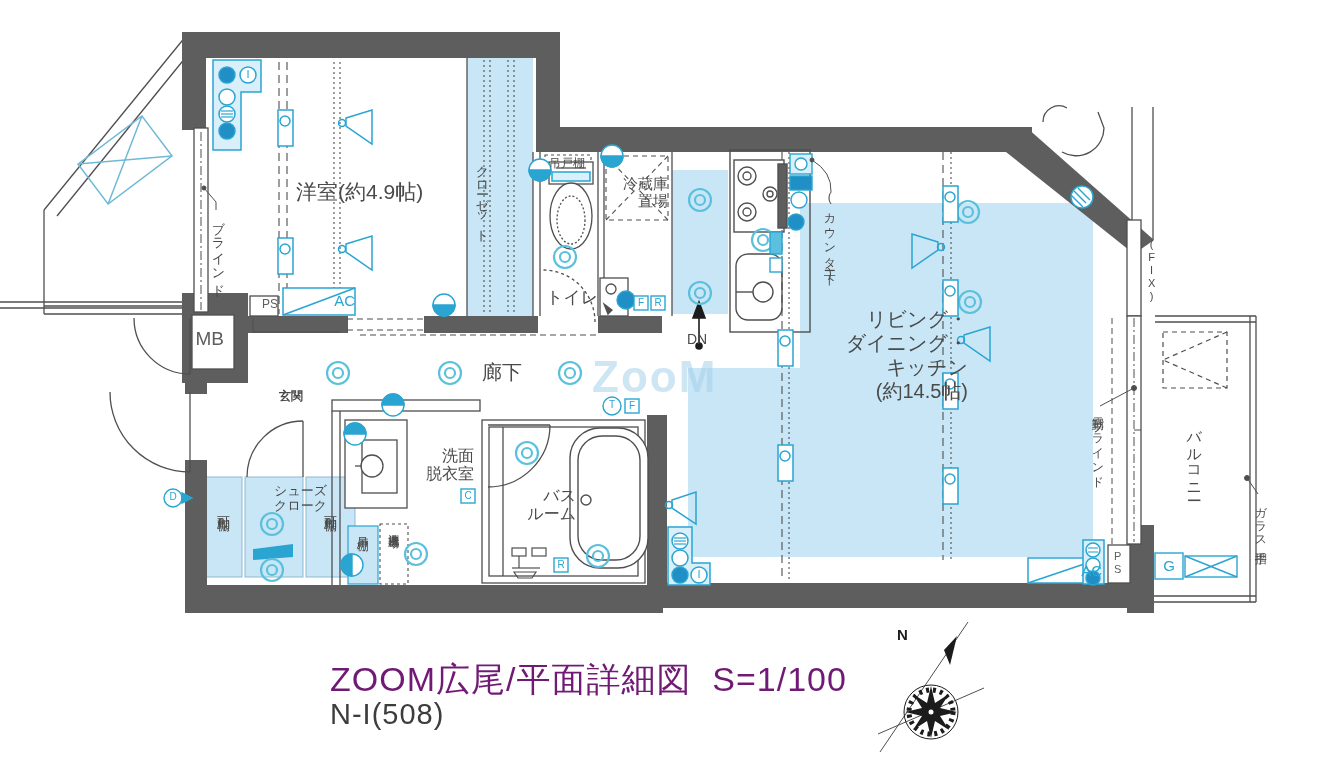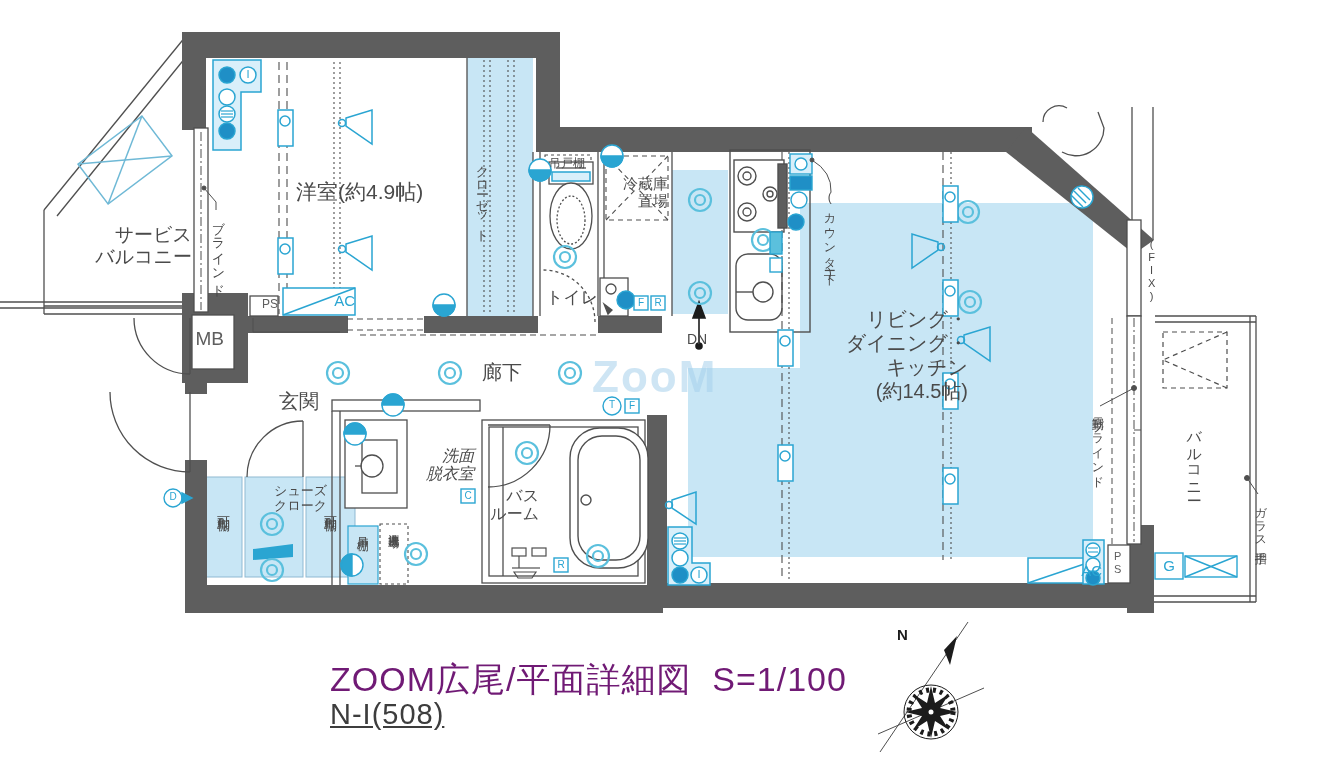--- a/index.html
+++ b/index.html
@@ -373,28 +373,26 @@
     <polygon fill="#1c1c1c" points="957,712 940,716 949,730 935,721 931,738 927,721 913,730 922,716 905,712 922,708 913,694 927,703 931,686 935,703 949,694 940,708"></polygon>
     <circle cx="931" cy="712" r="6" fill="#1c1c1c"></circle>
     <circle cx="931" cy="712" r="2.5" fill="#ffffff"></circle>
   </g>
 </svg>
 
 <div class="wm" style="left:592px;top:352px;font-size:44px;">ZooM</div>
 
 <div class="lbl" style="left:296px;top:180px;font-size:21px;">洋室(約4.9帖)</div>
 <div class="lbl v" style="left:474px;top:156px;font-size:13px;">クローゼット</div>
-<div class="lbl ctr" style="left:62px;top:224px;width:130px;font-size:19px;">サービス
-バルコニー</div>
 <div class="lbl" style="left:546px;top:288px;font-size:17px;">トイレ</div>
 <div class="lbl" style="left:482px;top:361px;font-size:20px;">廊下</div>
-<div class="lbl" style="left:279px;top:390px;font-size:20px;">玄関</div>
-<div class="lbl ctr" style="left:402px;top:447px;width:72px;font-size:16px;font-style:italic;">洗面
+<div class="lbl" style="left:279px;top:390px;font-size:12px;font-weight:bold;">玄関</div>
+<div class="lbl ctr" style="left:402px;top:447px;width:72px;font-size:16px;">洗面
 脱衣室</div>
-<div class="lbl ctr" style="left:471px;top:487px;width:68px;font-size:16px;">バス
+<div class="lbl ctr" style="left:508px;top:487px;width:68px;font-size:16px;">バス
 ルーム</div>
 <div class="lbl ctr" style="left:243px;top:484px;width:84px;font-size:13px;">シューズ
 クローク</div>
 <div class="lbl ctr" style="left:818px;top:307px;width:150px;font-size:20px;line-height:1.2;">リビング・
 ダイニング・
 キッチン
 (約14.5帖)</div>
 <div class="lbl v" style="left:1186px;top:420px;font-size:15px;">バルコニー</div>
 
 <div class="lbl v" style="left:210px;top:212px;font-size:13px;">ブラインド</div>
@@ -422,16 +420,16 @@
 <div class="lbl tiny cyan" style="left:634px;top:297px;width:14px;font-size:10px;">F</div>
 <div class="lbl tiny cyan" style="left:651px;top:297px;width:14px;font-size:10px;">R</div>
 <div class="lbl tiny cyan" style="left:605px;top:399px;width:14px;font-size:10px;">T</div>
 <div class="lbl tiny cyan" style="left:625px;top:400px;width:14px;font-size:10px;">F</div>
 <div class="lbl tiny cyan" style="left:461px;top:490px;width:14px;font-size:10px;">C</div>
 <div class="lbl tiny cyan" style="left:554px;top:559px;width:14px;font-size:10px;">R</div>
 <div class="lbl tiny cyan" style="left:166px;top:491px;width:14px;font-size:10px;">D</div>
 <div class="lbl tiny cyan" style="left:1155px;top:557px;width:28px;font-size:15px;">G</div>
 
 <div class="lbl" style="left:330px;top:660px;font-size:34px;color:#701a75;letter-spacing:1px;">ZOOM広尾/平面詳細図  S=1/100</div>
-<div class="lbl" style="left:330px;top:698px;font-size:29px;color:#3d3d3d;letter-spacing:1px;text-decoration:underline;">N-I(508)</div>
+<div class="lbl" style="left:330px;top:698px;font-size:29px;color:#3d3d3d;letter-spacing:1px;">N-I(508)</div>
 <div class="lbl" style="left:897px;top:626px;font-size:15px;color:#1c1c1c;font-weight:bold;">N</div>
 
 </div>
 
 </body></html>

